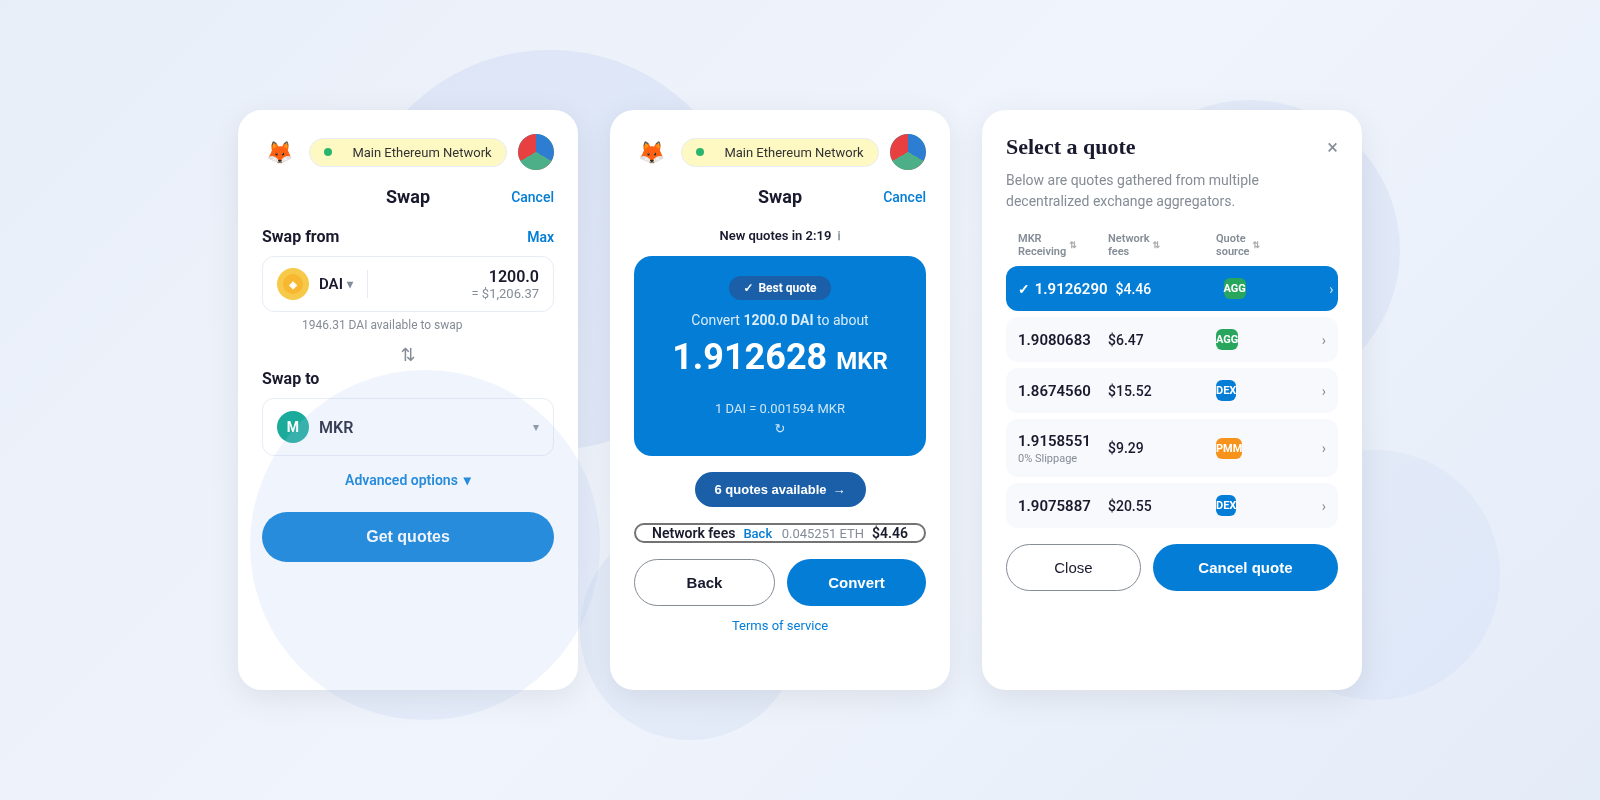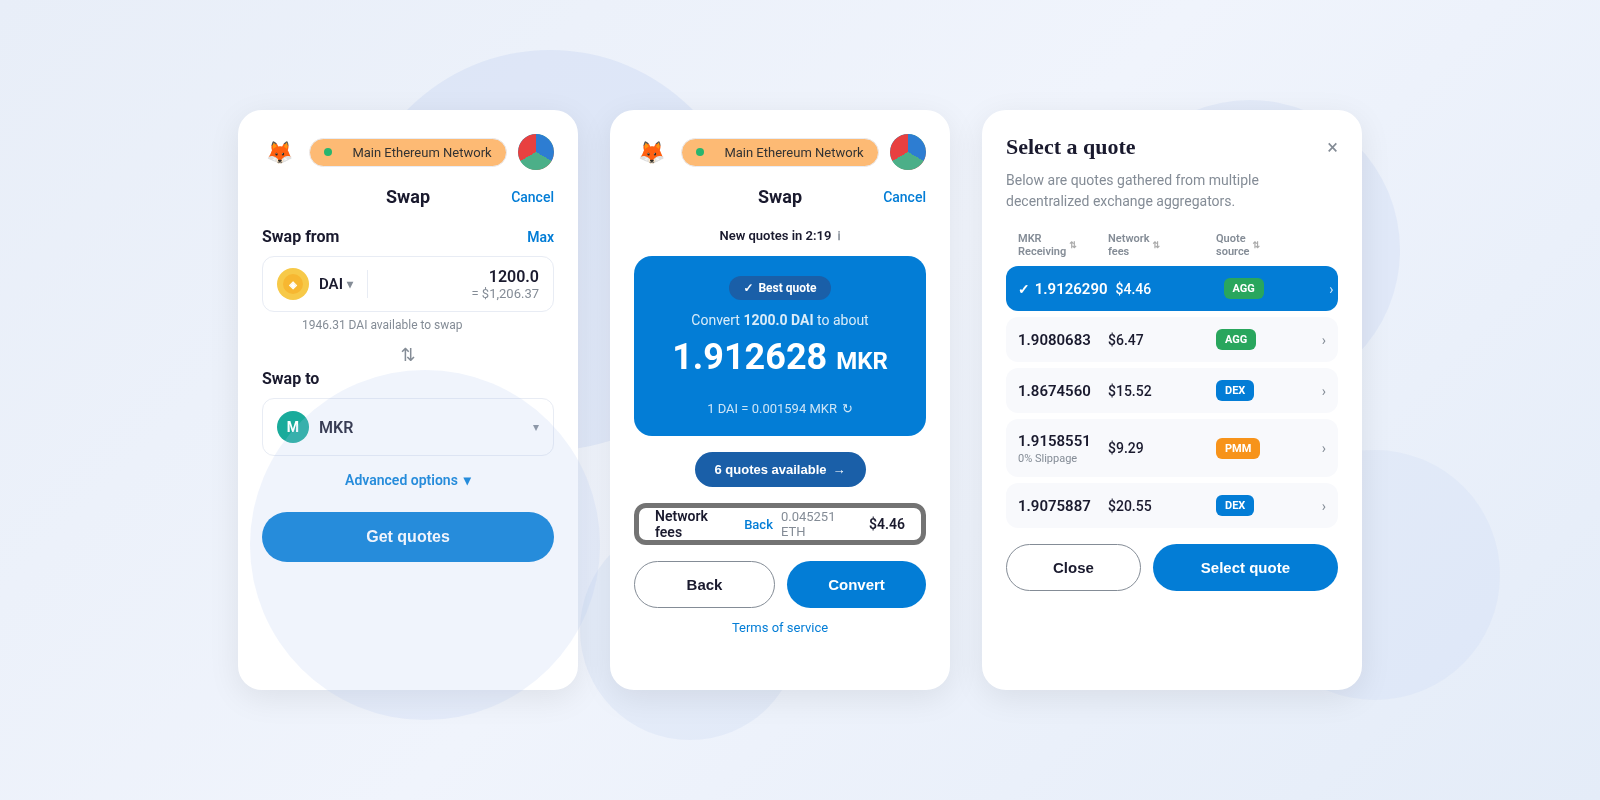--- a/index.html
+++ b/index.html
@@ -73,21 +73,21 @@
     .metamask-fox {
       width: 36px; height: 36px;
       display: flex; align-items: center; justify-content: center;
       font-size: 22px;
     }
 
     .network-badge {
       display: flex;
       align-items: center;
       gap: 20px;
-      background: #fdba74;
+      background: #fef9c3;
       border: 1px solid #e8ecf4;
       border-radius: 20px;
       padding: 6px 14px;
       font-size: 13px;
       color: #333;
     }
 
     .network-dot {
       width: 8px; height: 8px;
       border-radius: 50%;
@@ -332,20 +332,21 @@
       font-weight: 700;
     }
 
     .exchange-rate {
       color: rgba(255,255,255,0.8);
       font-size: 13px;
       display: flex;
       align-items: center;
       justify-content: center;
       gap: 5px;
+      flex-direction: column;
     }
 
     .quotes-available-btn {
       background: #1a5fa8;
       color: white;
       border: none;
       border-radius: 20px;
       padding: 10px 20px;
       font-size: 13px;
       font-weight: 600;
@@ -353,21 +354,21 @@
       display: flex;
       align-items: center;
       gap: 6px;
       margin: 0 auto 16px;
     }
 
     .network-fees-row {
       display: flex;
       align-items: center;
       background: white;
-      border: 5px solid #737373;
+      border: 2px solid #737373;
       border-radius: 12px;
       padding: 0 16px;
       margin-bottom: 16px;
       gap: 8px;
     }
 
     .fees-label {
       font-size: 14px;
       font-weight: 600;
       color: #1a1a2e;
@@ -523,21 +524,21 @@
 
     .source-badge {
       display: inline-flex;
       align-items: center;
       justify-content: space-between;
       gap: 6px;
       width: 100%;
     }
 
     .badge {
-      padding: 4px 9px;
+      padding: 4px 0;
       border-radius: 6px;
       font-size: 11px;
       font-weight: 700;
       color: white;
     }
 
     .badge-agg { background: #29a65d; }
     .badge-dex { background: #037dd6; }
     .badge-pmm { background: #f7931a; }
 
@@ -566,21 +567,21 @@
       margin-top: 16px;
     }
 
     .btn-close {
       flex: 1;
       padding: 14px;
       border: 1.5px solid #848c96;
       border-radius: 40px;
       background: white;
       font-size: 15px;
-      font-weight: 700;
+      font-weight: 400;
       color: #1a1a2e;
       cursor: pointer;
     }
 
     .btn-select-quote {
       flex: 1.5;
       padding: 14px;
       background: #037dd6;
       color: white;
       border: none;
@@ -847,15 +848,15 @@
     <div class="quote-fee inactive">$20.55</div>
     <div class="source-badge">
       <span class="badge badge-dex">DEX</span>
       <span class="row-arrow ">›</span>
     </div>
   </div>
     </div>
 
   <div class="panel3-buttons">
     <button class="btn-close">Close</button>
-    <button class="btn-select-quote">Select quote</button>
+    <button class="btn-select-quote">Cancel quote</button>
   </div>
 </div>
 
 </body></html>

